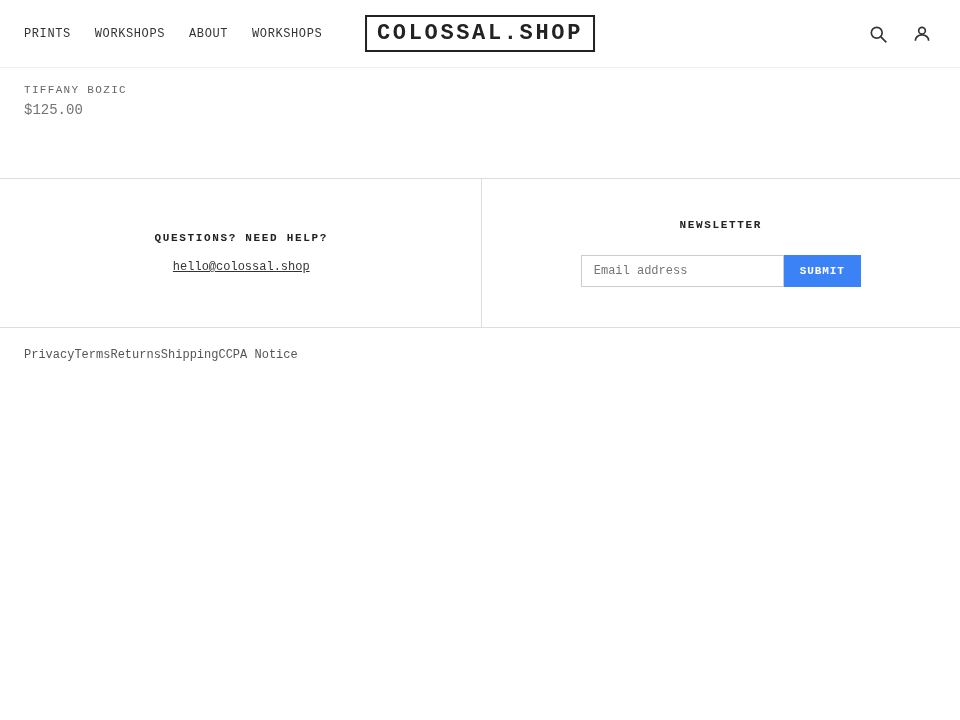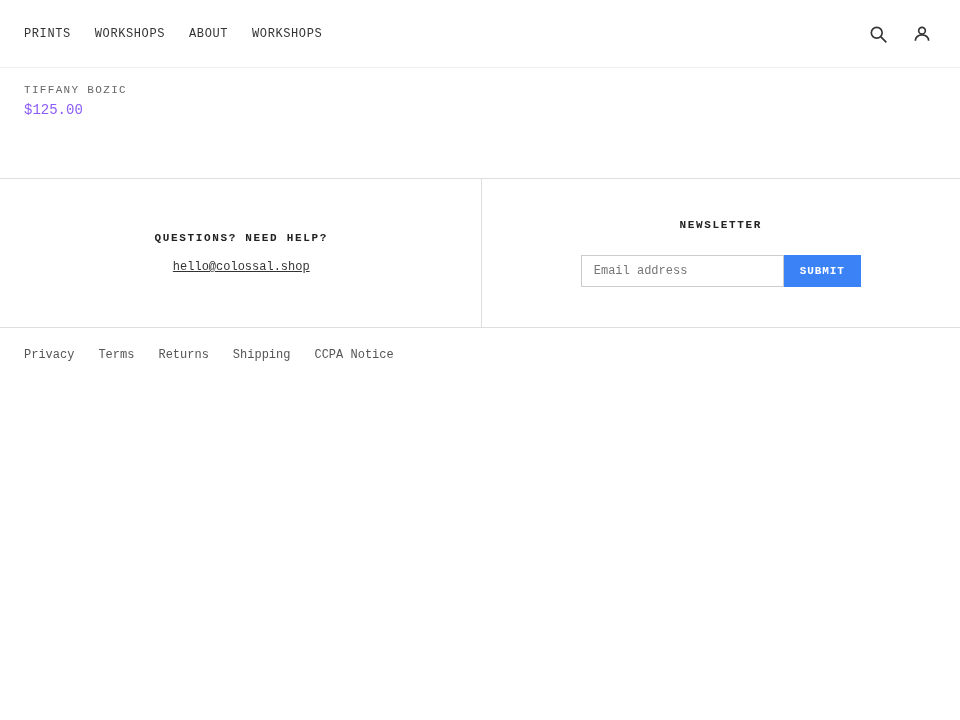--- a/index.html
+++ b/index.html
@@ -94,21 +94,21 @@
       font-size: 16px;
       font-family: 'Courier New', Courier, monospace;
       color: #222;
       margin-bottom: 6px;
       font-weight: normal;
     }
 
     .product-price {
       font-size: 14px;
       font-family: 'Courier New', Courier, monospace;
-      color: #8b5cf6;
+      color: #737373;
     }
 
     
     .footer-main {
       display: flex;
       border-top: 1px solid #ddd;
       border-bottom: 1px solid #ddd;
       margin-top: 60px;
     }
 
@@ -181,21 +181,20 @@
       font-family: 'Courier New', Courier, monospace;
       letter-spacing: 0.08em;
       text-transform: uppercase;
       font-weight: bold;
     }
 
     
     .footer-bottom {
       padding: 20px 24px;
       display: flex;
-      gap: 24px;
     }
 
     .footer-bottom a {
       font-size: 12px;
       font-family: 'Courier New', Courier, monospace;
       color: #555;
       text-decoration: none;
     }
 
     
@@ -208,20 +207,23 @@
 <body>
 
 <header class="header">
   <nav class="nav-left">
     <a href="#">PRINTS</a>
     <a href="#">WORKSHOPS</a>
     <a href="#">ABOUT</a>
     <a href="#">WORKSHOPS</a>
   </nav>
 
+  <div class="logo-center">
+    <span class="logo-text">COLOSSAL.SHOP</span>
+  </div>
 
   <div class="header-icons">
     <button class="icon-btn" aria-label="Search">
       <svg class="search-svg" viewBox="0 0 24 24" fill="none" stroke="#333" stroke-width="2">
         <circle cx="10.5" cy="10.5" r="6.5"></circle>
         <line x1="15.5" y1="15.5" x2="22" y2="22"></line>
       </svg>
     </button>
     <button class="icon-btn" aria-label="Account">
       <svg class="user-svg" viewBox="0 0 24 24" fill="none" stroke="#333" stroke-width="2">

